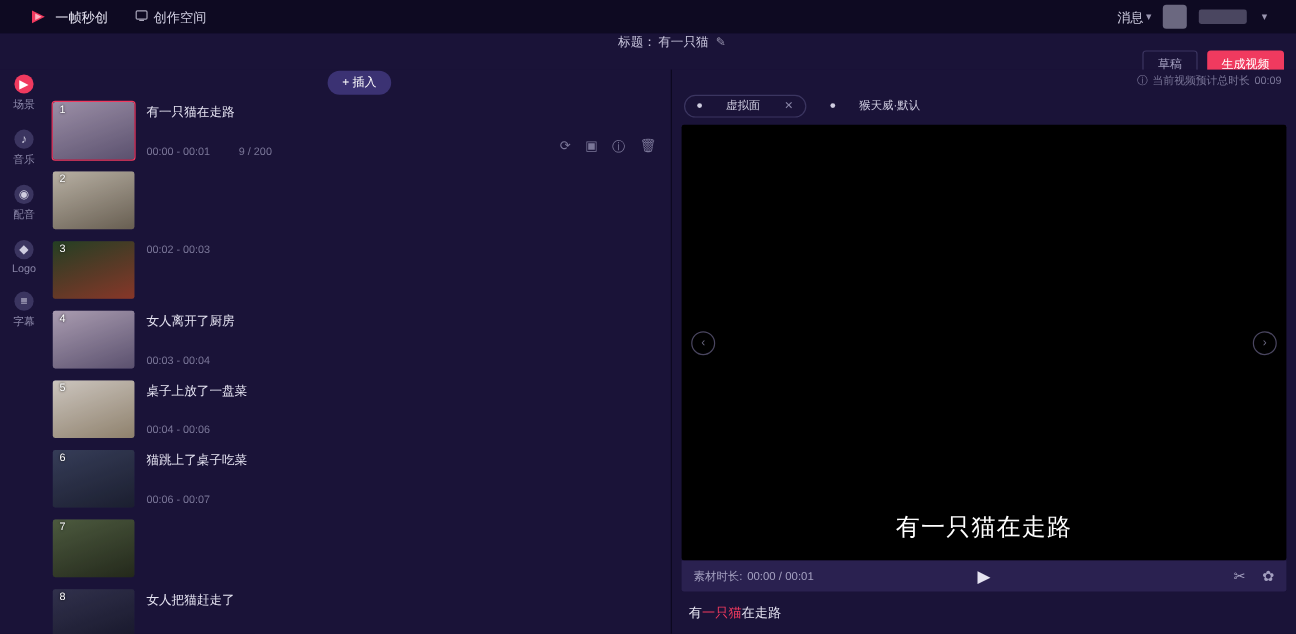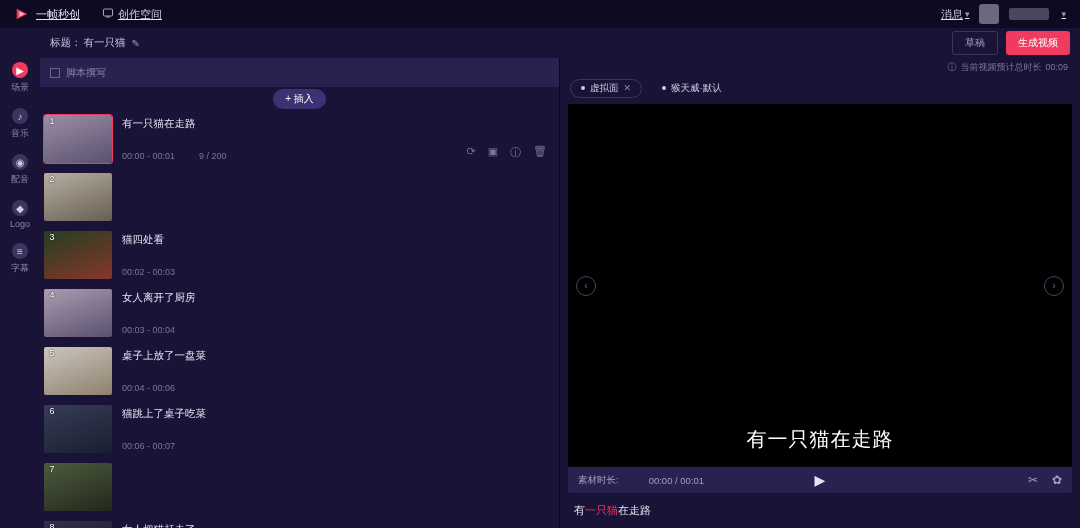--- a/index.html
+++ b/index.html
@@ -1,30 +1,30 @@
 <!DOCTYPE html>
 <html><head>
 <meta charset="utf-8">
 <style>
   * { box-sizing: border-box; margin: 0; padding: 0; }
   html, body { width: 1080px; height: 528px; overflow: hidden; font-family: "Microsoft YaHei", Arial, sans-serif; background:#1a1338; color:#cfcde0; }
   
-  .topbar { height:28px; background:#0e0a22; display:flex; align-items:center; padding:0 14px; font-size:11px; color:#e6e4f2;text-decoration:underline; }
+  .topbar { height:28px; background:#0e0a22; display:flex; align-items:center; padding:0 24px; font-size:11px; color:#e6e4f2; }
   .logo-glyph { width:16px; height:16px; display:inline-flex; align-items:center; justify-content:center; margin-right:6px; }
   .brand { display:flex; align-items:center; font-weight:500; }
   .top-link { margin-left:22px; display:flex; align-items:center; color:#cfcde0; cursor:pointer; }
   .top-link .ic { margin-right:4px; opacity:.8; }
   .top-spacer { flex:1; }
   .top-right { display:flex; align-items:center; gap:10px;justify-content:space-between; }
   .msg { color:#cfcde0; cursor:pointer; display:flex; align-items:center; }
   .avatar { width:20px; height:20px; background:#6b6880; border-radius:3px; }
   .caret { font-size:9px; color:#9a96b0; margin-left:2px; }
 
   
-  .titlebar { height:30px; display:flex; align-items:center; padding-left:50px; padding-right:10px; font-size:10.5px; color:#c8c5dc; background:#1a1338; }
+  .titlebar { height:30px; display:flex; align-items:center; padding-left:50px; padding-right:10px; font-size:10.5px; color:#c8c5dc; background:#1a1338;flex-direction:column; }
   .title-label { display:flex; align-items:center; gap:6px; }
   .pencil { color:#9a96b0; font-size:10px; cursor:pointer; }
   .btns-right { margin-left:auto; display:flex; gap:8px;border-radius:10px; }
   .btn-ghost { padding:4px 12px; border:1px solid #3b3560; border-radius:3px; color:#a4a0c0; font-size:10px; cursor:pointer; background:transparent; }
   .btn-primary { padding:4px 12px; background:#f03a5f; border:none; border-radius:3px; color:#fff; font-size:10px; cursor:pointer; }
 
   
   .body { position:absolute; top:58px; left:0; right:0; bottom:0; display:flex; }
   .sidebar { width:40px; background:#1a1338; display:flex; flex-direction:column; align-items:center; padding-top:4px; gap:14px; font-size:9px; color:#8a86a8; }
   .side-item { display:flex; flex-direction:column; align-items:center; gap:3px; cursor:pointer; }
@@ -48,32 +48,32 @@
   .scene-body { flex:1; display:flex; flex-direction:column; justify-content:space-between; padding:2px 0; }
   .scene-text { font-size:10.5px; color:#e6e4f2; }
   .scene-meta { font-size:9px; color:#7a7698; display:flex; align-items:center; gap:24px; }
   .scene-actions { position:absolute; right:12px; bottom:8px; display:flex; gap:12px; color:#7a7698; font-size:11px; }
   .scene-actions span { cursor:pointer; }
 
   
   .right-panel { flex:1; display:flex; flex-direction:column; background:#1a1338; }
   .right-top { height:18px; display:flex; align-items:center; justify-content:flex-end; padding-right:12px; font-size:9px; color:#7a7698; gap:4px; }
   .tag-row { height:24px; display:flex; align-items:center; gap:10px; padding-left:10px; }
-  .chip { border:1px solid #3b3560; border-radius:11px; padding:2px 10px; font-size:9.5px; color:#cfcde0; display:flex; align-items:center; gap:5px; cursor:pointer; }
+  .chip { border:1px solid #3b3560; border-radius:11px; padding:2px 10px; font-size:9.5px; color:#cfcde0; display:flex; align-items:center; gap:20px; cursor:pointer; }
   .chip .x { color:#8a86a8; font-size:9px; }
   .chip.plain { border:none; }
   .bullet { width:4px; height:4px; background:#cfcde0; border-radius:50%; display:inline-block; }
 
   .player { flex:1; background:#000; position:relative; margin:4px 8px 0 8px; border-radius:2px; display:flex; align-items:center; justify-content:center; }
   .seek-btn { position:absolute; top:50%; transform:translateY(-50%); width:20px; height:20px; border:1px solid #4a4660; border-radius:50%; color:#6b6880; display:flex; align-items:center; justify-content:center; font-size:10px; cursor:pointer; }
   .seek-prev { left:8px; }
   .seek-next { right:8px; }
   .caption { position:absolute; bottom:14px; left:0; right:0; text-align:center; color:#fff; font-size:20px; letter-spacing:1px; }
 
-  .controls { height:26px; background:#2a2150; margin:0 8px; display:flex; align-items:center; padding:0 10px; font-size:9.5px; color:#a4a0c0; position:relative; border-radius:0 0 2px 2px;gap:26px; }
+  .controls { height:26px; background:#2a2150; margin:0 8px; display:flex; align-items:center; padding:0 10px; font-size:9.5px; color:#a4a0c0; position:relative; border-radius:0 0 2px 2px; }
   .play-big { position:absolute; left:50%; transform:translateX(-50%); font-size:14px; color:#e6e4f2; cursor:pointer; }
   .ctrl-right { margin-left:auto; display:flex; gap:14px; font-size:12px; }
   .ctrl-right span { cursor:pointer; }
 
   .subtitle-row { padding:10px 14px; font-size:11px; color:#e6e4f2; }
   .subtitle-row .hl { color:#f03a5f; }
 
   
   .t1{background:linear-gradient(160deg,#b7a8c4,#6b5f82);}
   .t2{background:linear-gradient(160deg,#d8cfc0,#7a6f60);}
@@ -151,24 +151,20 @@
       <div class="side-ic dim">◆</div>
       <div class="side-lbl">Logo</div>
     </div>
     <div class="side-item">
       <div class="side-ic dim">≡</div>
       <div class="side-lbl">字幕</div>
     </div>
   </div>
 
   <div class="left-panel">
-    <div class="left-header">
-      <div class="chkbox"></div>
-      <span>脚本撰写</span>
-    </div>
     <div class="insert-row">
       <button class="insert-btn">+ 插入</button>
     </div>
 
     <div class="scene-list">
 
       <div class="scene selected">
         <div class="idx">1</div>
         <div class="thumb t1"></div>
         <div class="scene-body">
@@ -188,21 +184,20 @@
 
       <div class="scene">
         <div class="idx">2</div>
         <div class="thumb t2"></div>
       </div>
 
       <div class="scene">
         <div class="idx">3</div>
         <div class="thumb t3"></div>
         <div class="scene-body">
-          <div class="scene-text">猫四处看</div>
           <div class="scene-meta">
               <span>00:02 - 00:03</span>
             </div>
         </div>
       </div>
 
       <div class="scene">
         <div class="idx">4</div>
         <div class="thumb t4"></div>
         <div class="scene-body">

